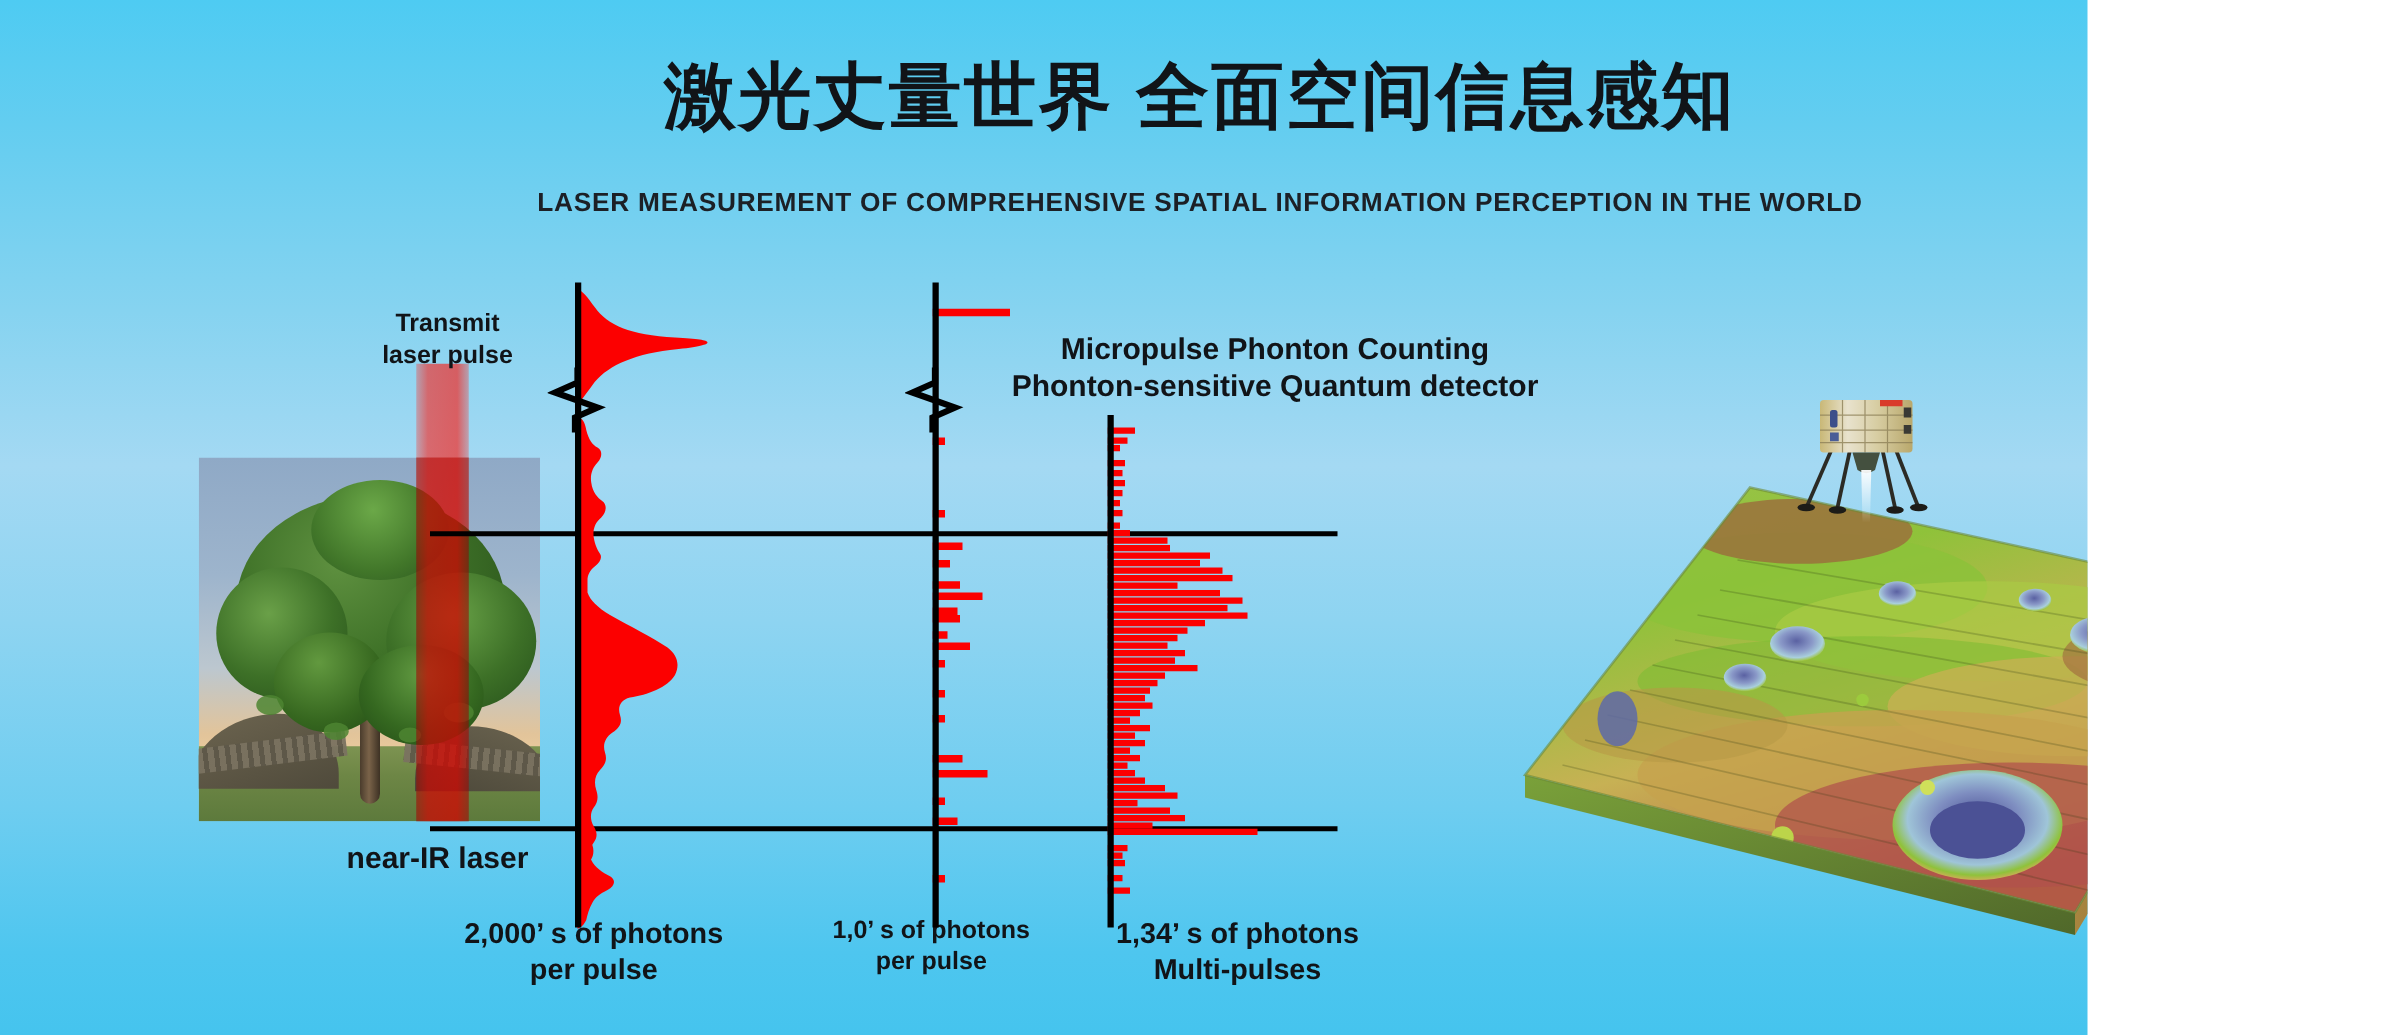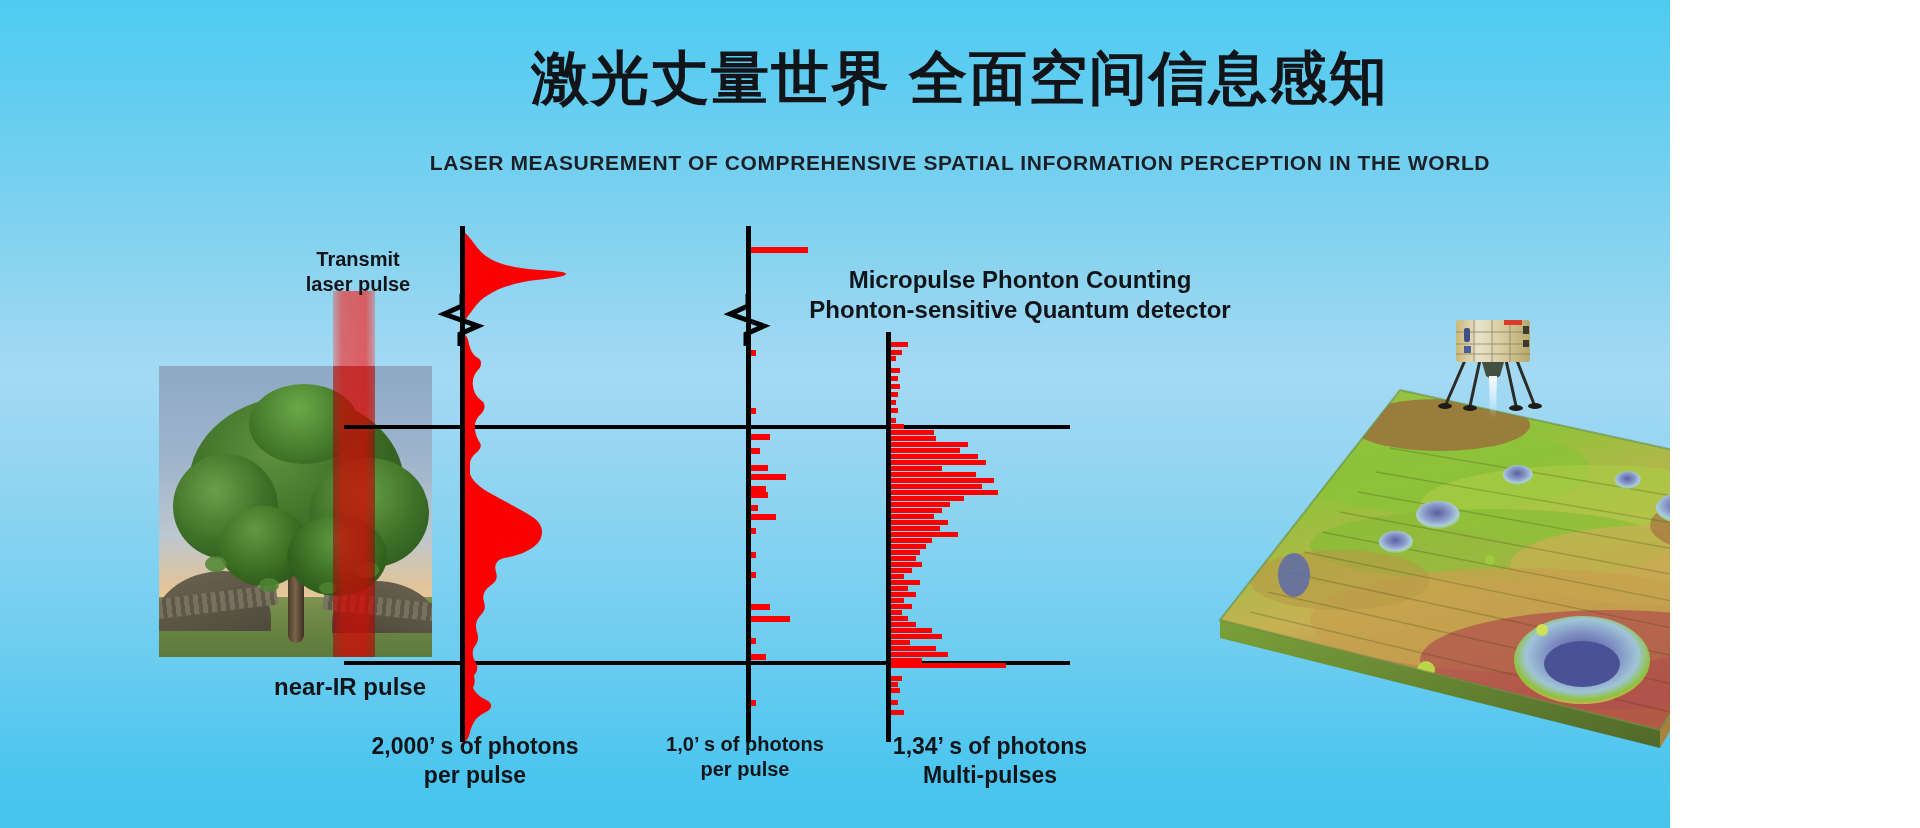--- a/index.html
+++ b/index.html
@@ -170,21 +170,21 @@
     <div class="leaf-speck" style="left:160px;top:216px;width:18px;height:12px;"></div>
   </div>
 
   <div id="laser"></div>
   <div id="laser-on-photo"></div>
 
   <div class="lbl" id="lbl-transmit">Transmit
 laser pulse</div>
   <div class="lbl" id="lbl-micro">Micropulse Phonton Counting
 Phonton-sensitive Quantum detector</div>
-  <div class="lbl" id="lbl-nearir">near-IR pulse</div>
+  <div class="lbl" id="lbl-nearir">near-IR laser</div>
 
   <div class="lbl" id="cap-1">2,000’  s of photons
 per pulse</div>
   <div class="lbl" id="cap-2">1,0’  s of photons
 per pulse</div>
   <div class="lbl" id="cap-3">1,34’  s of photons
 Multi-pulses</div>
 
   <div class="hline" style="left:344px;top:425px;width:726px;"></div>
   <div class="hline" style="left:344px;top:661px;width:726px;"></div>

